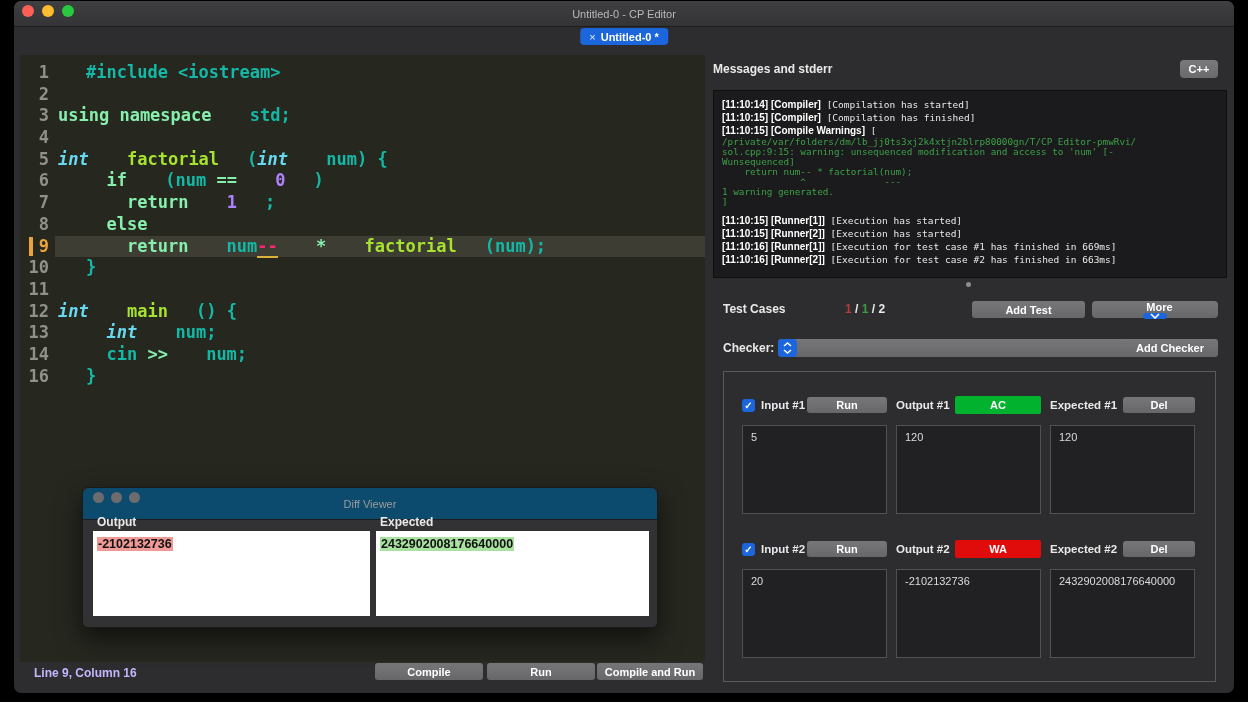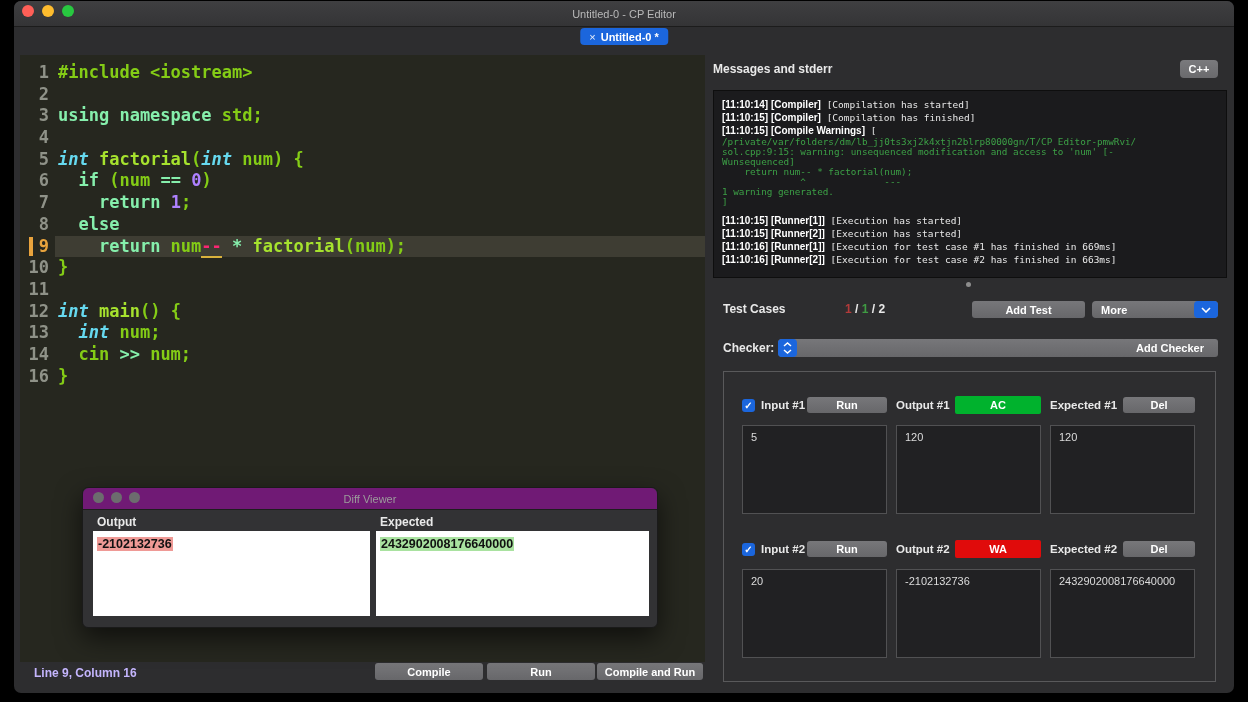--- a/index.html
+++ b/index.html
@@ -24,21 +24,21 @@
   
   #editor { position:absolute; left:6px; top:54px; width:685px; height:607px;
             background:#26271f; padding-top:7px; overflow:hidden;
             font-family:"DejaVu Sans Mono", monospace; font-weight:bold; font-size:17px; }
   .ed-line { position:relative; display:flex; height:21.7px; line-height:21.7px; white-space:pre; }
   .ed-line .gutter { width:35px; text-align:right; padding-right:6px; color:#8f9288; flex:0 0 35px; }
   .ed-line .code { flex:1; padding-left:3px; }
   .ed-line.cur .code { background:#3e3d33; }
   .ed-line.cur .gutter { color:#e8a33d; }
   .ed-line.cur::before { content:""; position:absolute; left:9px; top:1px; width:4px; height:19px; background:#e8a33d; }
-  .tk-w { color:#84cc16; } .tk-p { color:#86efac; } .tk-g { color:#a6e22e; }
+  .tk-w { color:#14b8a6;margin-left:28px; } .tk-p { color:#86efac; } .tk-g { color:#a6e22e; }
   .tk-t { color:#66d9ef; font-style:italic; } .tk-n { color:#ae81ff; }
   .tk-u { color:#f92672; border-bottom:2px solid #d9b23c; }
 
   
   #status-pos { position:absolute; left:20px; top:665px; font-size:12px; font-weight:bold; color:#c4b5fd; }
   .bar-btn { position:absolute; top:662px; height:17px; background:linear-gradient(#77777a,#67676a);
              border:none; border-radius:3px; color:#fff; font-size:11px; font-weight:bold;
              font-family:"Liberation Sans", sans-serif; }
   #btn-compile { left:361px; width:108px; }
   #btn-run-main { left:473px; width:108px; }
@@ -60,21 +60,21 @@
 
   
   #tc-heading { position:absolute; left:709px; top:301px; font-size:12px; font-weight:bold; color:#e9e9e9; }
   #tc-summary { position:absolute; left:831px; top:301px; font-size:12px; font-weight:bold; color:#e9e9e9; }
   #tc-summary .f { color:#b23a3a; } #tc-summary .p { color:#3f9b43; }
   #add-test { position:absolute; left:958px; top:300px; width:113px; height:17px; }
   .gray-btn { background:linear-gradient(#77777a,#67676a); border:none; border-radius:3px;
               color:#fff; font-size:11px; font-weight:bold; font-family:"Liberation Sans", sans-serif; }
   #more-combo { position:absolute; left:1078px; top:300px; width:126px; height:17px;
                 background:linear-gradient(#77777a,#67676a); border-radius:4px;
-                display:flex; align-items:center; }
+                display:flex; align-items:center;flex-direction:column; }
   #more-combo .lbl { flex:1; color:#fff; font-size:11px; font-weight:bold; padding-left:9px; }
   .blue-seg { width:24px; height:17px; background:#1b66dd; border-radius:4px;
               display:flex; align-items:center; justify-content:center; }
   #checker-label { position:absolute; left:709px; top:340px; font-size:12px; font-weight:bold; color:#e9e9e9; }
   #checker-combo { position:absolute; left:764px; top:338px; width:349px; height:18px;
                    background:linear-gradient(#77777a,#67676a); border-radius:4px;
                    display:flex; align-items:center; }
   #checker-combo .lbl { flex:1; color:#fff; font-size:11px; padding-left:9px; }
   #checker-combo .blue-seg { height:18px; width:19px; }
   #add-checker { position:absolute; left:1108px; top:338px; width:96px; height:18px; }
@@ -93,21 +93,21 @@
   .verdict { width:86px; height:18px; border-radius:2px; color:#fff; font-size:11px; font-weight:bold;
              display:flex; align-items:center; justify-content:center; }
   .case-bodies { display:flex; gap:9px; margin-top:11px; }
   .tc-field { width:145px; height:89px; background:#212123; border:1px solid #515153;
               color:#dcdcdc; font-size:11px; padding:5px 8px; overflow:hidden; white-space:pre; }
 
   
   #diff { position:absolute; left:82px; top:487px; width:576px; height:141px;
           background:#323234; border:1px solid #1a1a1a; border-radius:6px;
           box-shadow:0 10px 26px rgba(0,0,0,.6); }
-  #diff-titlebar { height:22px; background:#701a75; border-radius:6px 6px 0 0;
+  #diff-titlebar { height:32px; background:#0c4a6e; border-radius:6px 6px 0 0;
                    border-bottom:1px solid #1e1e1e; position:relative;
                    display:flex; align-items:center; justify-content:center; }
   #diff-titlebar .dot { width:11px; height:11px; border-radius:50%; background:#6c6c6e; position:absolute; top:4px; }
   #diff-title { font-size:11px; color:#9c9c9c; }
   .diff-label { position:absolute; font-size:12px; font-weight:bold; color:#e9e9e9; top:27px; }
   .diff-pane { position:absolute; top:43px; height:85px; background:#fff; padding:3px 4px; }
   .hl { font-size:12.5px; font-weight:bold; color:#111; padding:0 1px; }
 </style>
 </head>
 <body>

